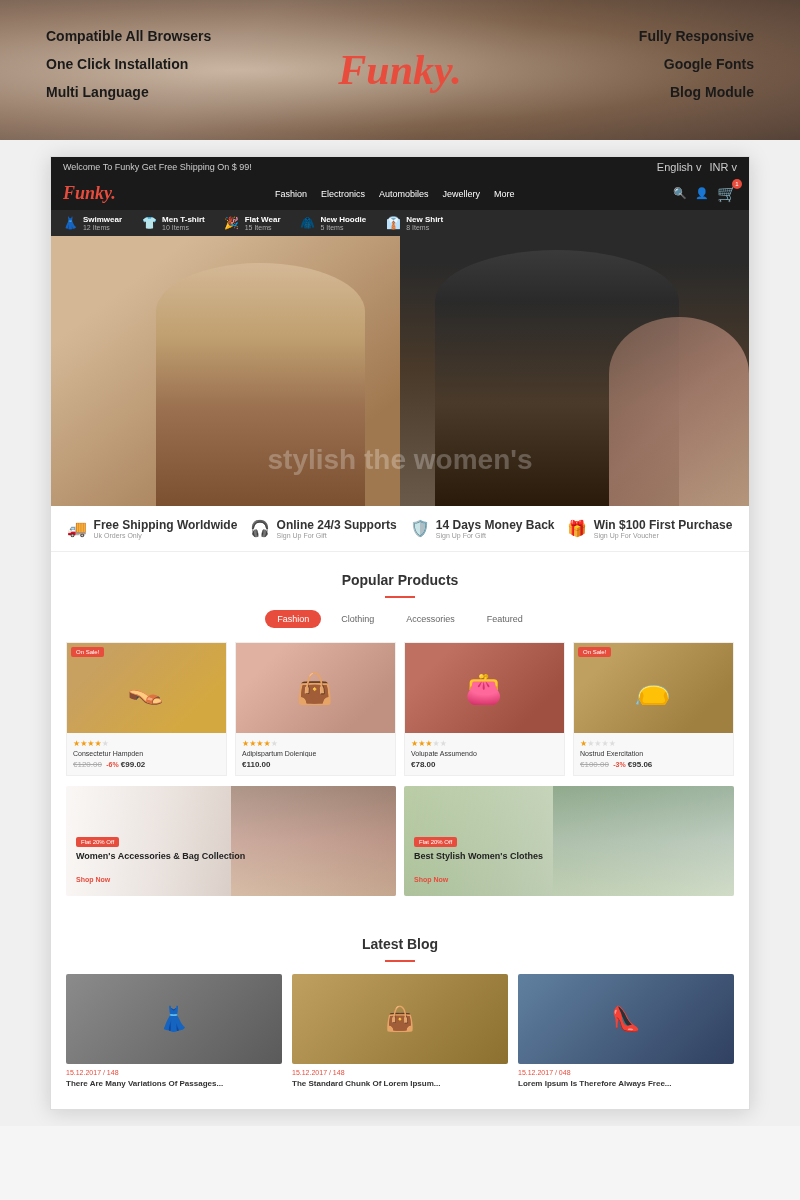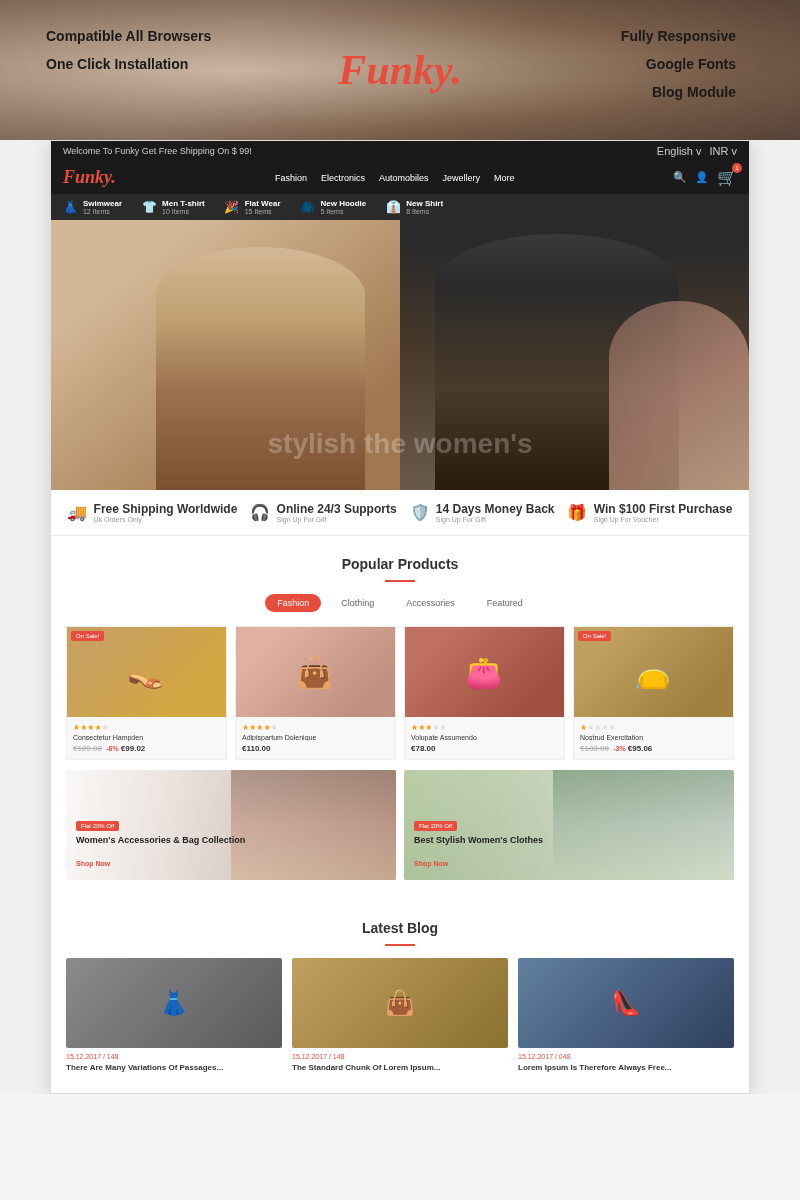--- a/index.html
+++ b/index.html
@@ -42,21 +42,21 @@
       font-weight: 900;
       font-style: italic;
       color: #111;
       font-family: Georgia, serif;
     }
     .hero-logo span {
       color: #e74c3c;
     }
     .hero-right-features {
       position: absolute;
-      right: 64px;
+      right: 46px;
       top: 22px;
       z-index: 2;
       text-align: right;
     }
     .hero-right-features p {
       color: #1a1a1a;
       font-size: 14px;
       font-weight: 600;
       line-height: 2;
     }
@@ -422,32 +422,33 @@
     .prod-img-4 { background: linear-gradient(135deg, #c0a060 20%, #a08040 80%); }
   </style>
 </head>
 <body>
 
 <div class="hero-banner">
   <div class="hero-banner-bg"></div>
   <div class="hero-left-features">
     <p>Compatible All Browsers</p>
     <p>One Click Installation</p>
+    <p>Multi Language</p>
   </div>
   <div class="hero-logo">
     <span>Funky</span><span style="color:#e74c3c">.</span>
   </div>
   <div class="hero-right-features">
     <p>Fully Responsive</p>
     <p>Google Fonts</p>
     <p>Blog Module</p>
   </div>
 </div>
 
-<div style="padding: 0 50px; background: #f0f0f0;">
+<div style="padding: 16px 50px; background: #f0f0f0;">
 <div class="store-preview">
 
   <div class="store-header">
     <span class="store-header-announce">Welcome To Funky Get Free Shipping On $ 99!</span>
     <div class="store-header-langs">
       <span>English v</span>
       <span>INR v</span>
     </div>
   </div>
 

